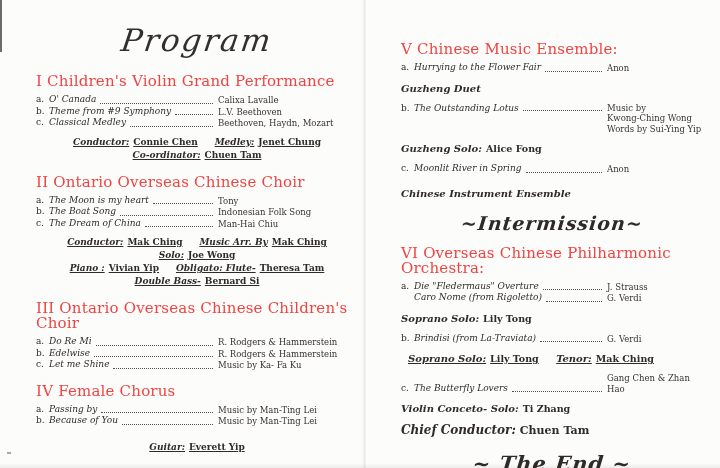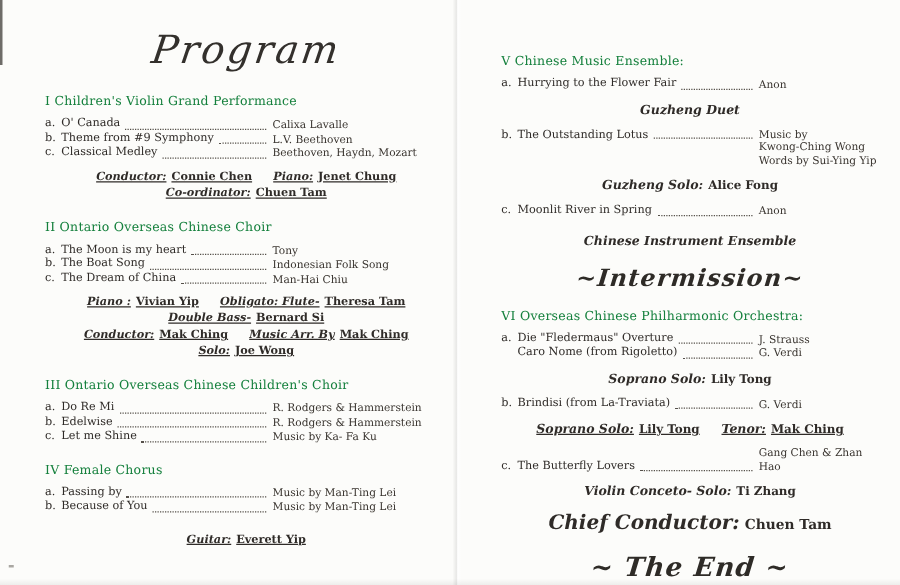--- a/index.html
+++ b/index.html
@@ -12,45 +12,45 @@
         background:linear-gradient(180deg,rgba(0,0,0,0),rgba(0,0,0,0.06));}
   .speck{position:absolute;left:7px;top:452px;width:4px;height:2px;background:#a9a7a2;}
 
   .col-left{position:absolute;left:36px;top:18px;width:322px;}
   .col-right{position:absolute;left:401px;top:42px;width:302px;}
 
   .program-title{text-align:center;font-size:31px;font-style:italic;letter-spacing:2px;
         transform:skewX(-8deg);margin:4px 0 16px 0;color:#33302c;}
 
   .sec{margin-bottom:13px;}
-  .sec-heading{font-size:10px;font-weight:normal;line-height:15px;margin:0 0 5px 0;
-        letter-spacing:0.2px;color:#15803d;}
+  .sec-heading{font-size:15px;font-weight:normal;line-height:15px;margin:0 0 5px 0;
+        letter-spacing:0.2px;color:#ef4444;}
 
   .song-row{display:flex;align-items:flex-end;font-size:9px;line-height:11.5px;}
   .song-label{flex:0 0 13px;}
-  .song-title{white-space:nowrap;}
+  .song-title{white-space:nowrap;font-style:italic;}
   .leader{flex:1 1 auto;border-bottom:1px dotted #55504a;margin:0 5px 2px 4px;min-width:12px;}
   .song-attr{flex:0 0 140px;font-size:8.5px;line-height:10.5px;color:#38332e;}
   .col-right .song-attr{flex:0 0 96px;}
   .song-row.multi{align-items:flex-start;}
   .song-row.multi .leader{align-self:flex-start;margin-top:7px;height:0;}
 
   .credits{text-align:center;font-size:9px;margin-top:7px;line-height:13px;}
   .credit-pair{margin:0 7px;white-space:nowrap;text-decoration:underline;}
   .clabel{font-weight:bold;font-style:italic;margin-right:4px;}
   .cname{font-weight:bold;}
 
-  .center-note{text-align:center;font-size:10px;margin:9px 0;font-weight:bold;font-style:italic;}
+  .center-note{text-align:left;font-size:10px;margin:9px 0;font-weight:bold;font-style:italic;}
   .center-note .cname{font-style:normal;font-size:9.5px;}
 
   .script-line{text-align:center;font-style:italic;font-weight:bold;font-size:19px;
         transform:skewX(-6deg);letter-spacing:1px;margin:12px 0 10px 0;color:#2e2b27;}
   .the-end{font-size:21px;margin-top:14px;}
   .chief{font-size:11.5px;}
-  .chief .clabel{font-size:16px;}
+  .chief .clabel{font-size:12px;}
   .chief .cname{font-size:11px;}
   .gap-sm{margin-top:5px;}
 </style>
 </head>
 <body>
 
 <div class="page">
   <div class="fold"></div>
   <div class="edge-left"></div>
   <div class="bottom-shade"></div>
@@ -75,21 +75,21 @@
       </div>
       <div class="song-row">
         <span class="song-label">c.</span>
         <span class="song-title">Classical Medley</span>
         <span class="leader"></span>
         <span class="song-attr">Beethoven, Haydn, Mozart</span>
       </div>
       <div class="credits">
         <div class="credit-line">
           <span class="credit-pair"><span class="clabel">Conductor:</span><span class="cname">Connie Chen</span></span>
-          <span class="credit-pair"><span class="clabel">Piano:</span><span class="cname">Jenet Chung</span></span>
+          <span class="credit-pair"><span class="clabel">Medley:</span><span class="cname">Jenet Chung</span></span>
         </div>
         <div class="credit-line">
           <span class="credit-pair"><span class="clabel">Co-ordinator:</span><span class="cname">Chuen Tam</span></span>
         </div>
       </div>
     </section>
 
     <section class="sec">
       <h2 class="sec-heading">II Ontario Overseas Chinese Choir</h2>
       <div class="song-row">
@@ -104,29 +104,29 @@
         <span class="leader"></span>
         <span class="song-attr">Indonesian Folk Song</span>
       </div>
       <div class="song-row">
         <span class="song-label">c.</span>
         <span class="song-title">The Dream of China</span>
         <span class="leader"></span>
         <span class="song-attr">Man-Hai Chiu</span>
       </div>
       <div class="credits">
+        <div class="credit-line">
+          <span class="credit-pair"><span class="clabel">Conductor:</span><span class="cname">Mak Ching</span></span>
+          <span class="credit-pair"><span class="clabel">Music Arr. By</span><span class="cname">Mak Ching</span></span>
+          <span class="credit-pair"><span class="clabel">Solo:</span><span class="cname">Joe Wong</span></span>
+        </div>
         <div class="credit-line">
           <span class="credit-pair"><span class="clabel">Piano :</span><span class="cname">Vivian Yip</span></span>
           <span class="credit-pair"><span class="clabel">Obligato: Flute-</span><span class="cname">Theresa Tam</span></span>
           <span class="credit-pair"><span class="clabel">Double Bass-</span><span class="cname">Bernard Si</span></span>
-        </div>
-        <div class="credit-line">
-          <span class="credit-pair"><span class="clabel">Conductor:</span><span class="cname">Mak Ching</span></span>
-          <span class="credit-pair"><span class="clabel">Music Arr. By</span><span class="cname">Mak Ching</span></span>
-          <span class="credit-pair"><span class="clabel">Solo:</span><span class="cname">Joe Wong</span></span>
         </div>
       </div>
     </section>
 
     <section class="sec">
       <h2 class="sec-heading">III Ontario Overseas Chinese Children's Choir</h2>
       <div class="song-row">
         <span class="song-label">a.</span>
         <span class="song-title">Do Re Mi</span>
         <span class="leader"></span>

